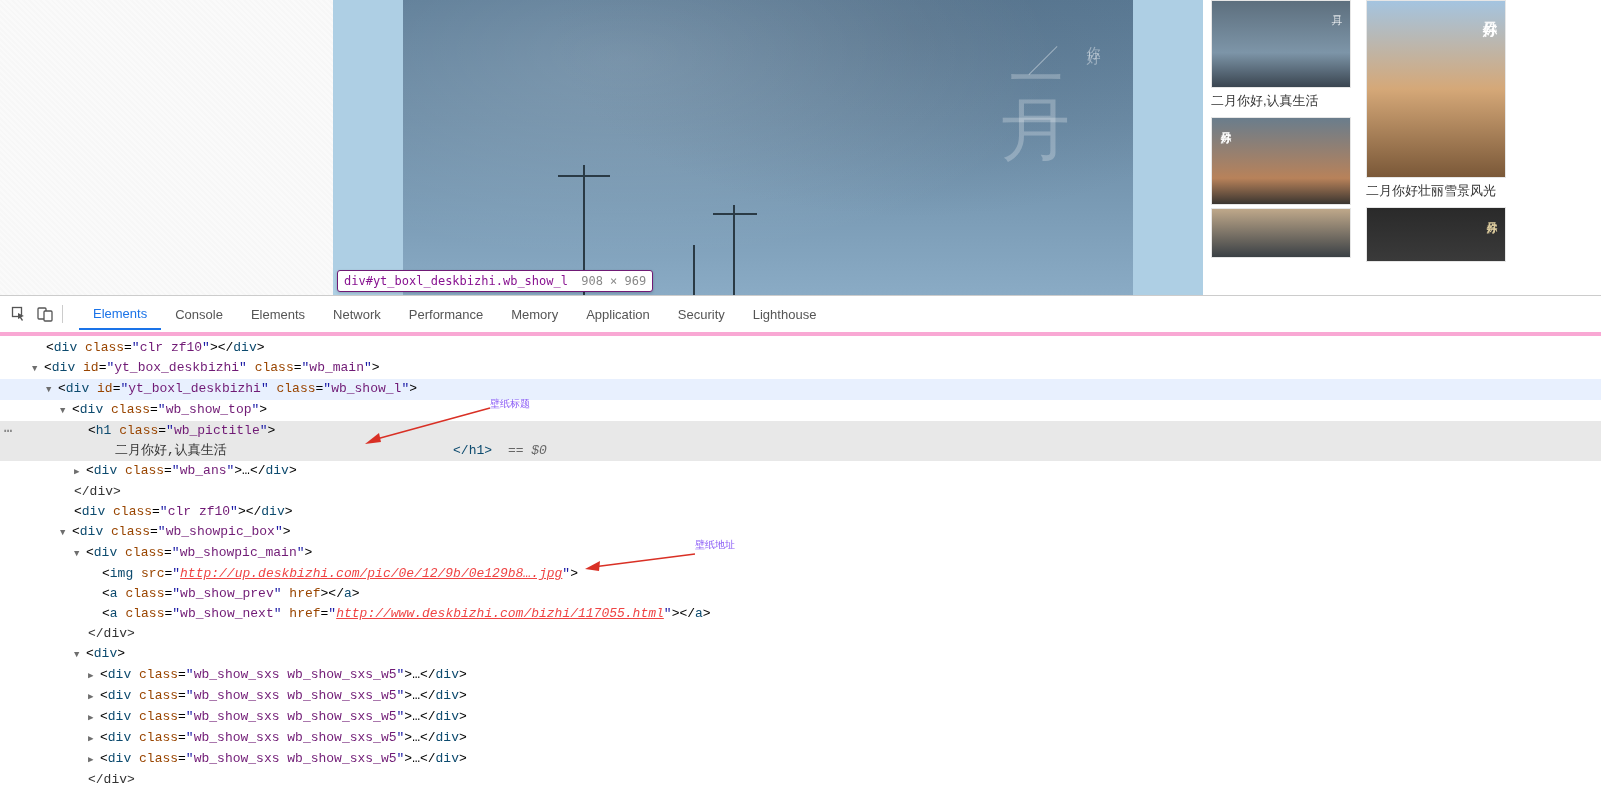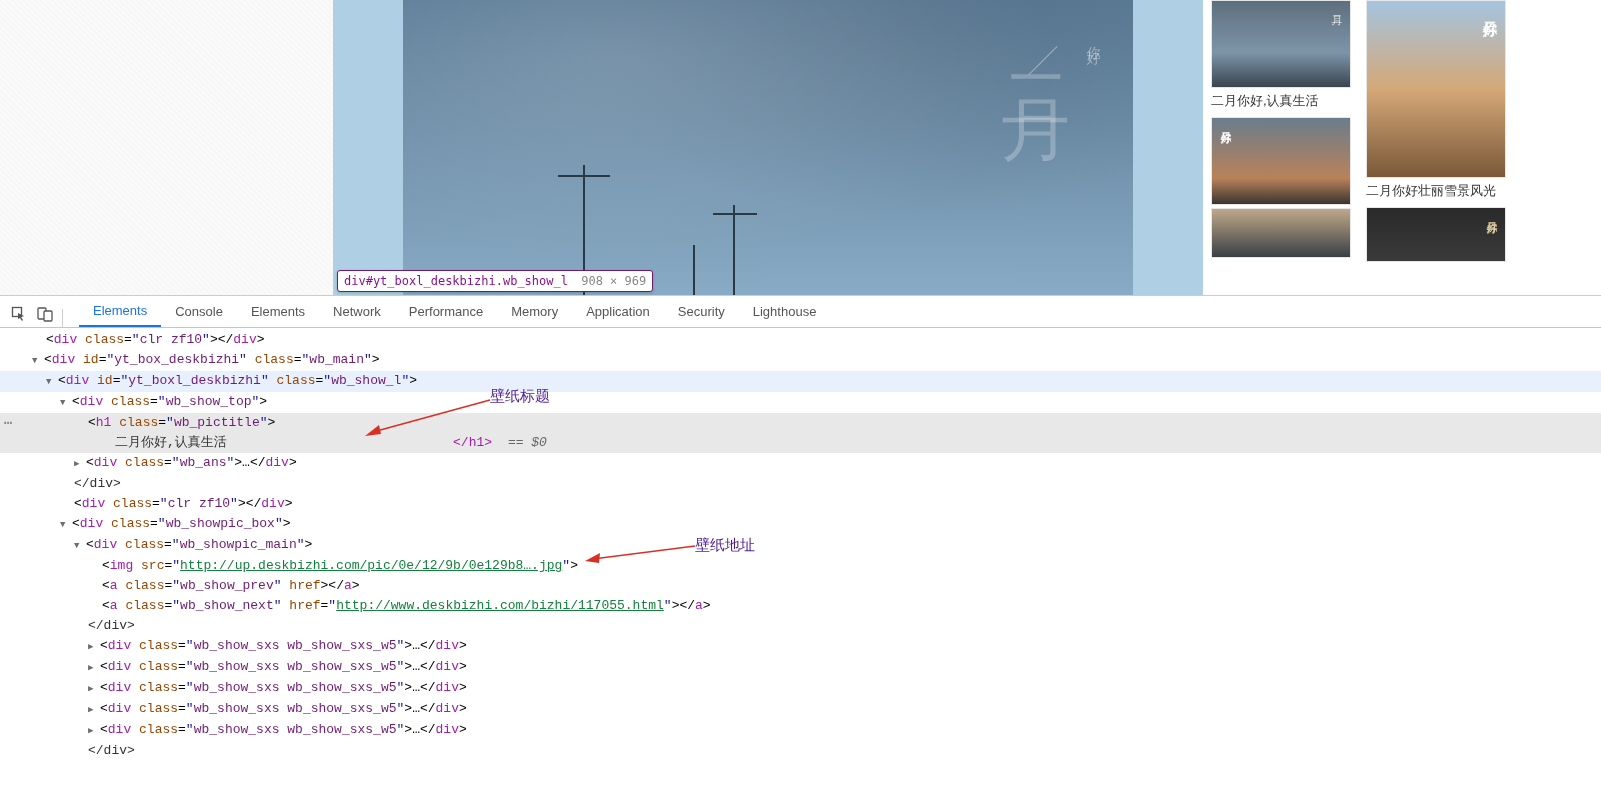--- a/index.html
+++ b/index.html
@@ -27,53 +27,53 @@
 .thumb-label { font-size: 13px; color: #333; line-height: 1.3; padding: 2px 0 4px; }
 .thumb.t1 { background: linear-gradient(180deg,#5d6f7e 0,#7d95a8 60%,#3a4550 100%); }
 .thumb.t2 { background: linear-gradient(180deg,#6a7d8c 0,#b8825a 70%,#3a3530 100%); }
 .thumb.t3 { background: linear-gradient(180deg,#bfa88a 0,#3a4045 100%); }
 .thumb.t4 { background: linear-gradient(180deg,#a4c4e0 0,#d5a878 50%,#7a5838 100%); }
 .thumb.t5 { background: linear-gradient(180deg,#2a2a2a 0,#3a3a3a 100%); }
 .thumb-cn { position:absolute; right:6px; top:6px; writing-mode:vertical-rl; color:rgba(255,255,255,0.7); font-size:11px; }
 
 
 .devtools { height: 515px; border-top: 1px solid #ccc; background: #fff; display: flex; flex-direction: column; }
-.dt-toolbar { height: 32px; border-bottom: 1px solid #f9a8d4; display: flex; align-items: flex-end; padding: 0 6px; }
+.dt-toolbar { height: 40px; border-bottom: 4px solid #f9a8d4; display: flex; align-items: center; padding: 0 6px; }
 .dt-icon { width: 26px; height: 26px; display: flex; align-items: center; justify-content: center; color: #555; cursor: pointer; }
 .dt-tabs { display: flex; margin-left: 12px; gap: 0; }
 .dt-tab { padding: 0 14px; height: 32px; display: flex; align-items: center; color: #555; cursor: pointer; font-size: 13px; }
 .dt-tab.active { color: #1a73e8; border-bottom: 2px solid #1a73e8; }
 
 .dt-body { flex: 1; overflow: auto; font-family: Consolas, "Courier New", monospace; font-size: 13px; line-height: 20px; padding: 2px 0; position: relative; }
 .line { padding: 0 0 0 46px; white-space: nowrap; }
 .line.sel-line { background: #e8f0fe; }
 .line.hl { background: #e8e8e8; }
 .arrow { display: inline-block; width: 12px; margin-left: -14px; color: #6e6e6e; cursor: pointer; user-select: none; }
 .arrow.open::before { content: "▼"; font-size: 9px; }
 .arrow.closed::before { content: "▶"; font-size: 9px; }
-.tag { color: #a21caf; text-align: center; }
+.tag { color: #0c4a6e; text-align: center; }
 .attr-n { color: #994500; }
 .attr-v { color: #701a75; }
-.link { color: #15803d; text-decoration: underline; cursor: pointer; }
+.link { color: #ef4444; text-decoration: underline; cursor: pointer; font-style: italic; }
 .q { color: #1a1aa6; }
 .txt { color: #333; }
 .eq { color: #666; font-style: italic; margin-left: 8px; }
 span.p { white-space: pre; }
 
 .line.ind1 { padding-left: 46px; }
 .line.ind2 { padding-left: 60px; }
 .line.ind3 { padding-left: 74px; }
 .line.ind4 { padding-left: 88px; }
 .line.ind5 { padding-left: 102px; }
 .line.ind5-text { padding-left: 115px; }
 
 .dots-gutter { position: absolute; left: 4px; color: #888; font-size: 14px; }
 
 
-.annot { position: absolute; color: #4c1d95; font-size: 15px; font-family: "Microsoft YaHei"; z-index: 5; pointer-events: none; }
+.annot { position: absolute; color: #8b5cf6; font-size: 10px; font-family: "Microsoft YaHei"; z-index: 5; pointer-events: none; }
 .red-arrow { position: absolute; pointer-events: none; }
 .red-arrow line { stroke: #d93025; stroke-width: 1.5; }
 .red-arrow polygon { fill: #d93025; }
 </style>
 </head>
 <body>
 
 <div class="page-content">
   <div class="left-blank"></div>
 
@@ -171,34 +171,35 @@
     <div class="line ind4"><span class="arrow open"></span>&lt;<span class="tag">div</span> <span class="attr-n">class</span>=<span class="q">"</span><span class="attr-v">wb_showpic_main</span><span class="q">"</span>&gt;</div>
 
     <div class="line ind5">&lt;<span class="tag">img</span> <span class="attr-n">src</span>=<span class="q">"</span><span class="link">http://up.deskbizhi.com/pic/0e/12/9b/0e129b8….jpg</span><span class="q">"</span>&gt;</div>
 
     <div class="line ind5">&lt;<span class="tag">a</span> <span class="attr-n">class</span>=<span class="q">"</span><span class="attr-v">wb_show_prev</span><span class="q">"</span> <span class="attr-n">href</span>&gt;&lt;/<span class="tag">a</span>&gt;</div>
 
     <div class="line ind5">&lt;<span class="tag">a</span> <span class="attr-n">class</span>=<span class="q">"</span><span class="attr-v">wb_show_next</span><span class="q">"</span> <span class="attr-n">href</span>=<span class="q">"</span><span class="link">http://www.deskbizhi.com/bizhi/117055.html</span><span class="q">"</span>&gt;&lt;/<span class="tag">a</span>&gt;</div>
 
     <div class="line ind4"><span class="txt">&lt;/div&gt;</span></div>
 
+    <div class="line ind4"><span class="arrow open"></span>&lt;<span class="tag">div</span>&gt;</div>
 
     <div class="line ind5"><span class="arrow closed"></span>&lt;<span class="tag">div</span> <span class="attr-n">class</span>=<span class="q">"</span><span class="attr-v">wb_show_sxs wb_show_sxs_w5</span><span class="q">"</span>&gt;…&lt;/<span class="tag">div</span>&gt;</div>
     <div class="line ind5"><span class="arrow closed"></span>&lt;<span class="tag">div</span> <span class="attr-n">class</span>=<span class="q">"</span><span class="attr-v">wb_show_sxs wb_show_sxs_w5</span><span class="q">"</span>&gt;…&lt;/<span class="tag">div</span>&gt;</div>
     <div class="line ind5"><span class="arrow closed"></span>&lt;<span class="tag">div</span> <span class="attr-n">class</span>=<span class="q">"</span><span class="attr-v">wb_show_sxs wb_show_sxs_w5</span><span class="q">"</span>&gt;…&lt;/<span class="tag">div</span>&gt;</div>
     <div class="line ind5"><span class="arrow closed"></span>&lt;<span class="tag">div</span> <span class="attr-n">class</span>=<span class="q">"</span><span class="attr-v">wb_show_sxs wb_show_sxs_w5</span><span class="q">"</span>&gt;…&lt;/<span class="tag">div</span>&gt;</div>
     <div class="line ind5"><span class="arrow closed"></span>&lt;<span class="tag">div</span> <span class="attr-n">class</span>=<span class="q">"</span><span class="attr-v">wb_show_sxs wb_show_sxs_w5</span><span class="q">"</span>&gt;…&lt;/<span class="tag">div</span>&gt;</div>
 
     <div class="line ind4"><span class="txt">&lt;/div&gt;</span></div>
 
     <div class="annot" style="left:490px; top:58px;">壁纸标题</div>
     <svg class="red-arrow" style="left:365px; top:70px;" width="130" height="40">
         <line x1="125" y1="2" x2="8" y2="34"></line>
         <polygon points="0,38 14,27 16,36"></polygon>
       </svg>
 
-    <div class="annot" style="left:695px; top:207px;text-align:center;">壁纸地址</div>
+    <div class="annot" style="left:695px; top:199px;text-align:center;">壁纸地址</div>
     <svg class="red-arrow" style="left:585px; top:215px;" width="115" height="22">
         <line x1="110" y1="3" x2="8" y2="16"></line>
         <polygon points="0,18 15,10 14,20"></polygon>
       </svg>
   </div>
 </div>
 
 </body></html>

